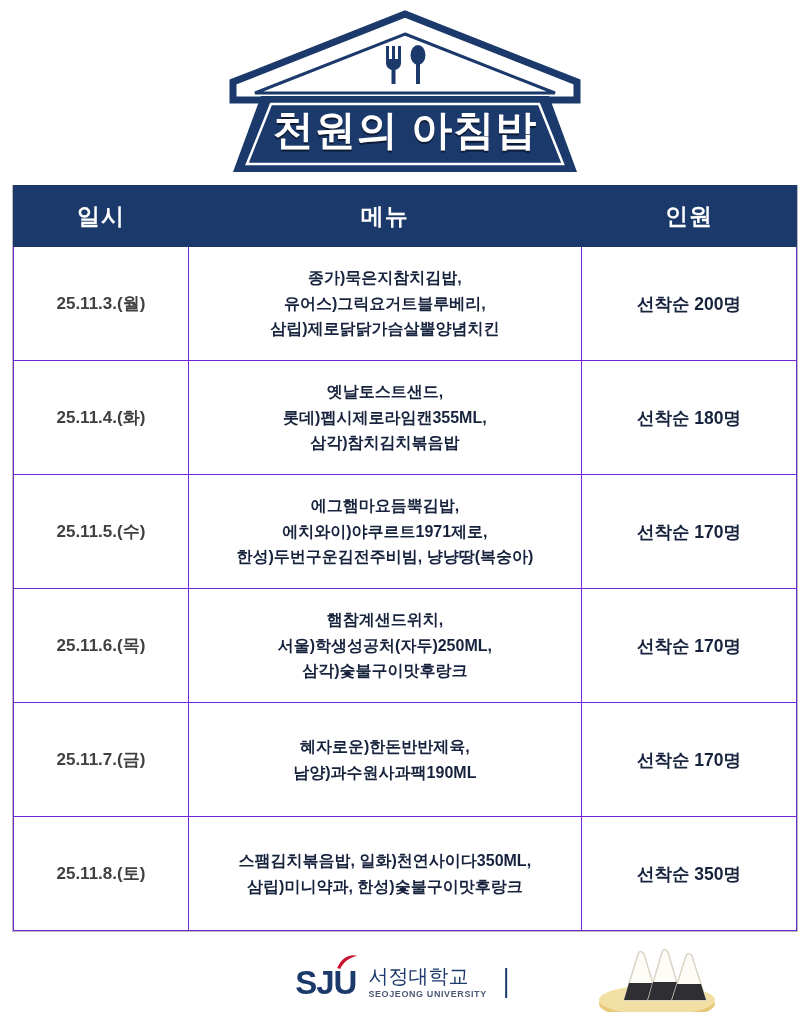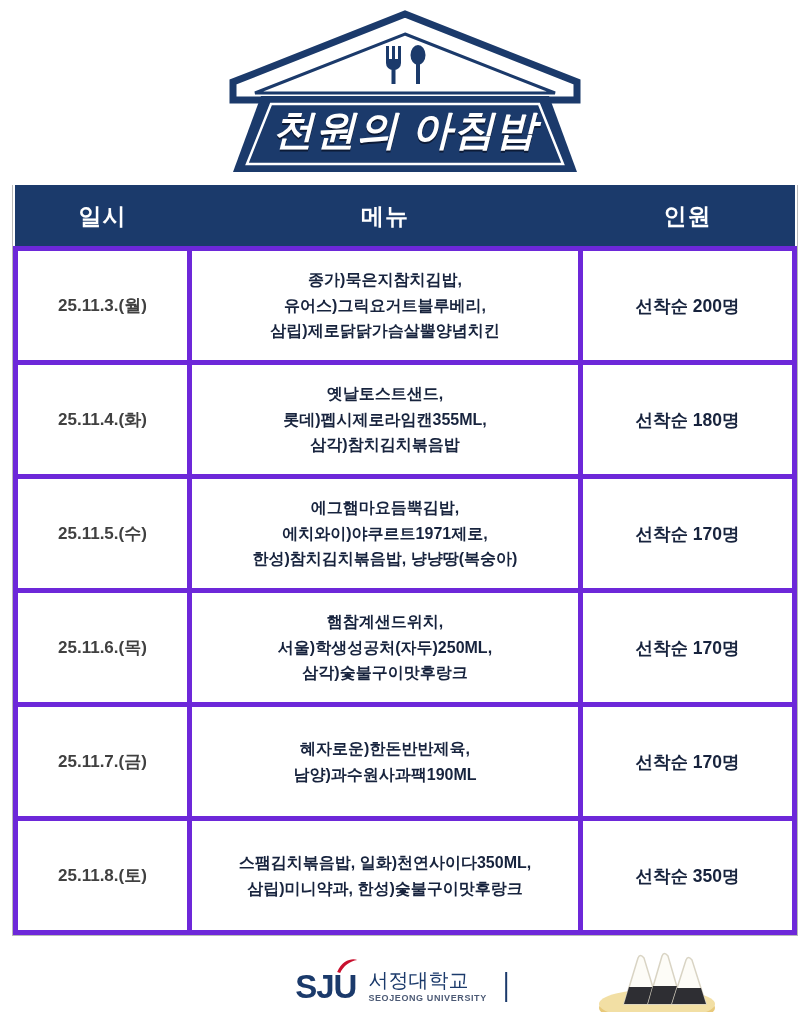--- a/index.html
+++ b/index.html
@@ -19,21 +19,20 @@
     width: 810px;
     height: 1012px;
     box-sizing: border-box;
   }
 
   
   .banner {
     position: relative;
     width: 100%;
     height: 185px;
-    font-style: italic;
   }
   .banner-svg {
     position: absolute;
     left: 50%;
     top: 8px;
     transform: translateX(-50%);
   }
   .banner-title {
     position: absolute;
     left: 50%;
@@ -69,21 +68,21 @@
     font-weight: bold;
     height: 58px;
     border: 1px solid #1b3a6b;
     letter-spacing: 1px;
   }
   table.schedule thead th.col-date { width: 22.2%; }
   table.schedule thead th.col-menu { width: 50.4%; }
   table.schedule thead th.col-count { width: 27.4%; }
 
   table.schedule tbody td {
-    border: 5px solid #6d28d9;
+    border: 1px solid #6d28d9;
     text-align: center;
     vertical-align: middle;
     height: 114px;
     padding: 6px 4px;
     box-sizing: border-box;
   }
   td.date-cell {
     font-size: 17px;
     font-weight: bold;
     color: #404040;
@@ -232,21 +231,21 @@
             <span class="menu-line">롯데)펩시제로라임캔355ML,</span>
             <span class="menu-line">삼각)참치김치볶음밥</span>
           </td>
           <td class="count-cell">선착순 180명</td>
         </tr>
         <tr>
           <td class="date-cell">25.11.5.(수)</td>
           <td class="menu-cell">
             <span class="menu-line">에그햄마요듬뿍김밥,</span>
             <span class="menu-line">에치와이)야쿠르트1971제로,</span>
-            <span class="menu-line">한성)참치김치볶음밥, 냥냥땅(복숭아)</span>
+            <span class="menu-line">한성)두번구운김전주비빔, 냥냥땅(복숭아)</span>
           </td>
           <td class="count-cell">선착순 170명</td>
         </tr>
         <tr>
           <td class="date-cell">25.11.6.(목)</td>
           <td class="menu-cell">
             <span class="menu-line">햄참계샌드위치,</span>
             <span class="menu-line">서울)학생성공처(자두)250ML,</span>
             <span class="menu-line">삼각)숯불구이맛후랑크</span>
           </td>

